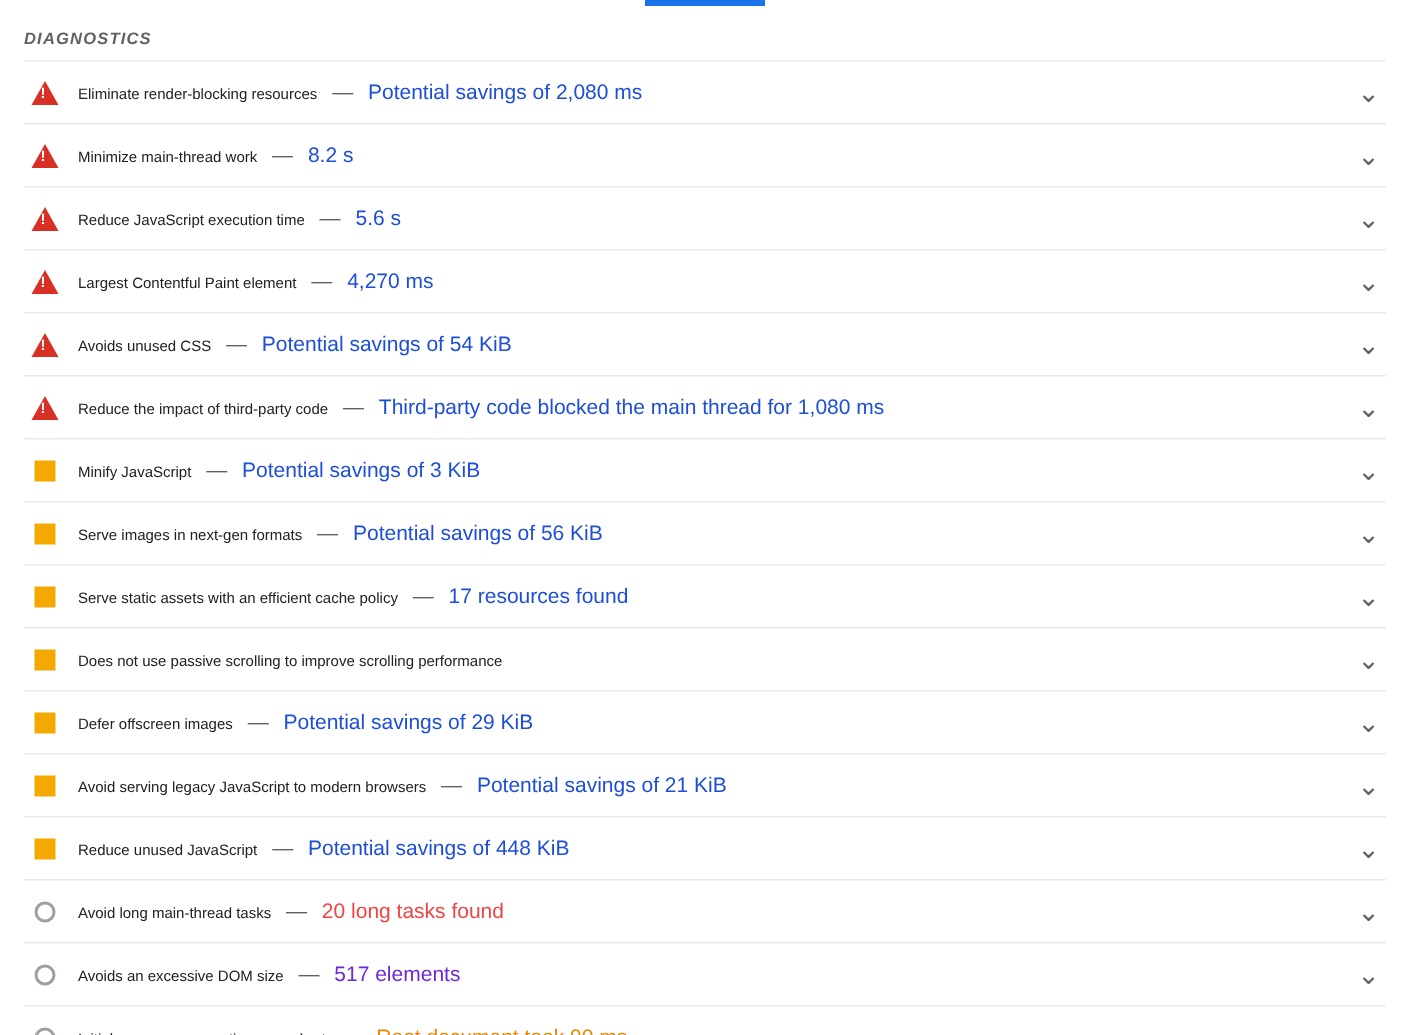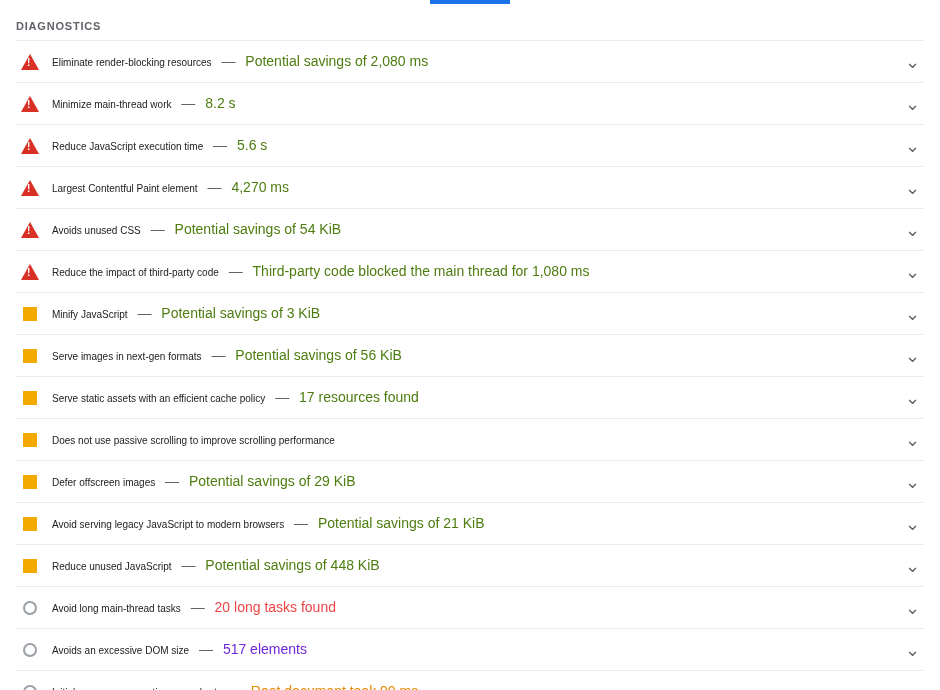--- a/index.html
+++ b/index.html
@@ -20,20 +20,21 @@
       padding: 0 16px;
     }
 
     .section-label {
       font-size: 11px;
       font-weight: 600;
       letter-spacing: 0.8px;
       color: #5f6368;
       text-transform: uppercase;
       padding: 12px 0 8px 0;
+      font-style: italic;
     }
 
     .audit-row {
       display: flex;
       align-items: center;
       border-top: 1px solid #e8eaed;
       padding: 10px 4px;
       cursor: pointer;
       min-height: 42px;
     }
@@ -87,21 +88,21 @@
       flex: 1;
       line-height: 1.4;
     }
 
     .audit-title {
       color: #202124;
       font-size: 10px;
     }
 
     .audit-detail {
-      color: #4d7c0f;
+      color: #1d4ed8;
       font-size: 14px;
     }
 
     .audit-separator {
       color: #5f6368;
       font-size: 14px;
       margin: 0 6px;
     }
 
     .chevron {

